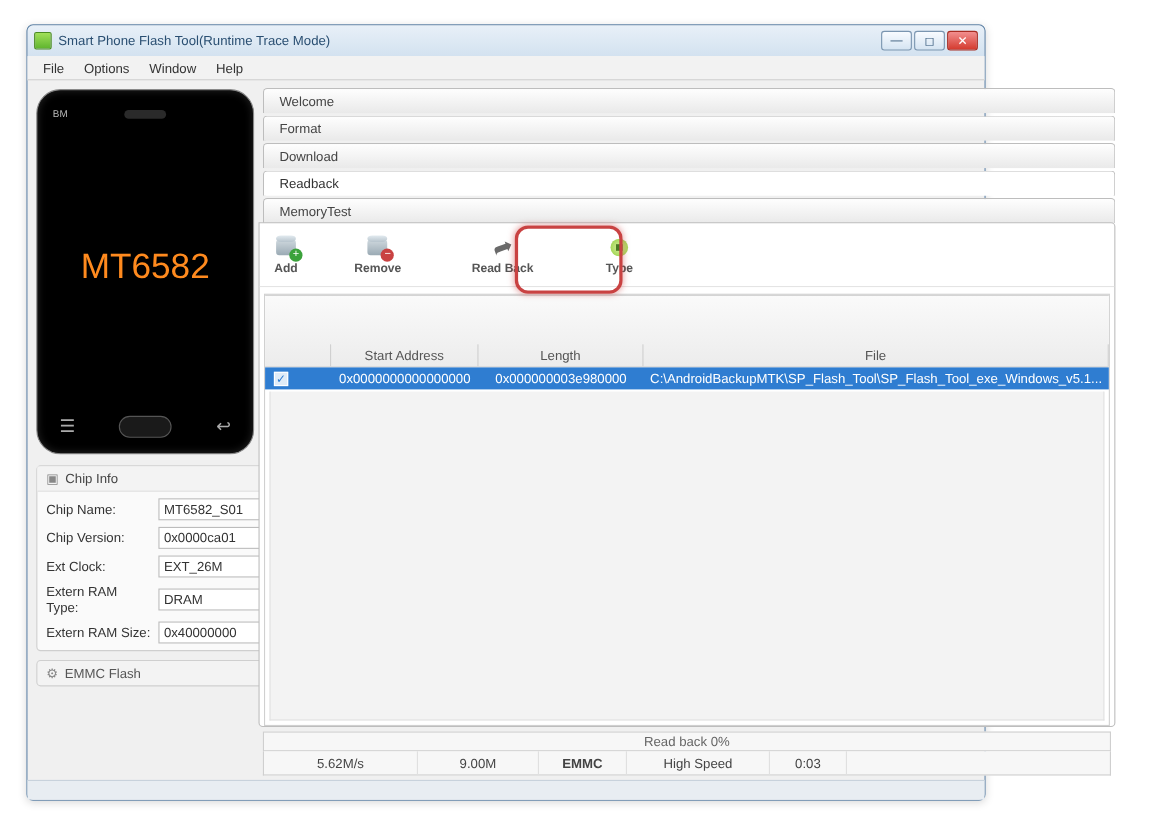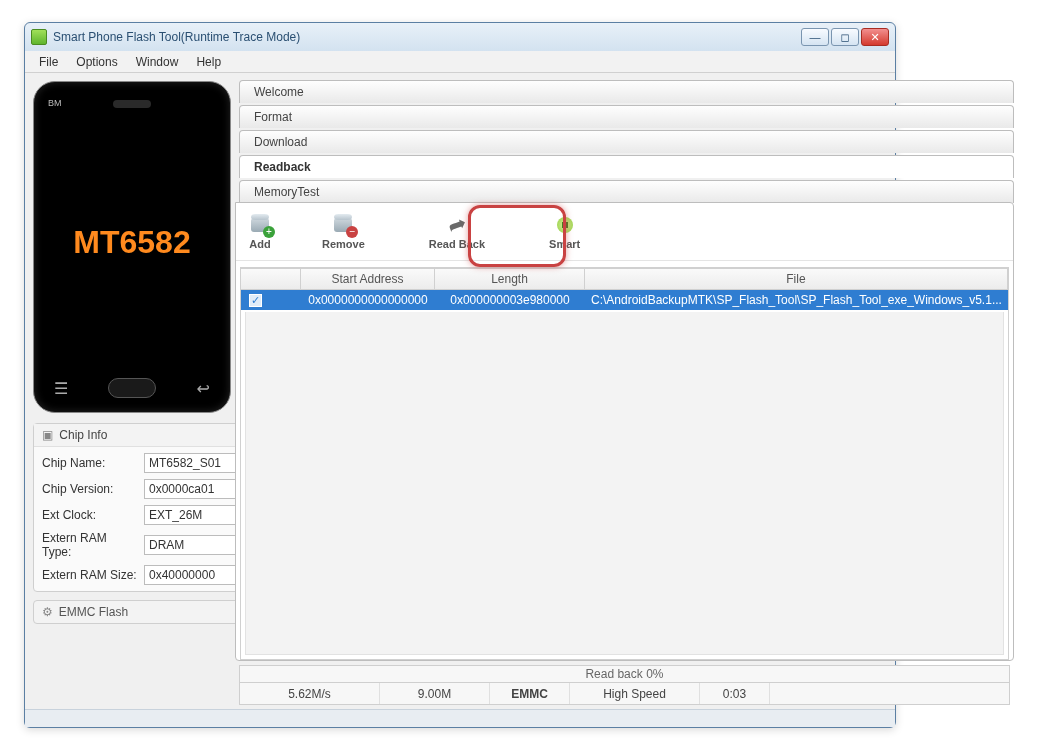--- a/index.html
+++ b/index.html
@@ -12,54 +12,54 @@
 .winbtn { width: 28px; height: 18px; border: 1px solid #7a95b0; border-radius: 3px; background: linear-gradient(#f8fbff,#d5e4f2); display: flex; align-items: center; justify-content: center; color: #2a4f72; font-size: 11px; }
 .winbtn.close { background: linear-gradient(#f28f8f,#d43a2e); border-color: #a82c22; color: #fff; }
 .menubar { height: 22px; background: #f2f2f2; border-bottom: 1px solid #d0d0d0; display: flex; align-items: center; padding: 0 6px; gap: 2px; }
 .menubar span { padding: 2px 8px; color: #333; }
 .client { display: flex; height: calc(100% - 50px - 18px); }
 .left { width: 210px; padding: 8px 6px 6px 8px; display: flex; flex-direction: column; gap: 10px; }
 .phone { width: 198px; height: 332px; background: #000; border-radius: 22px; border: 1px solid #888; position: relative; box-shadow: inset 0 0 8px rgba(255,255,255,0.15); }
 .phone .speaker { position: absolute; top: 18px; left: 50%; transform: translateX(-50%); width: 38px; height: 8px; border-radius: 4px; background: #2a2a2a; }
 .phone .brand { position: absolute; top: 16px; left: 14px; color: #bbb; font-size: 9px; }
 .phone .screen { position: absolute; top: 40px; left: 10px; right: 10px; height: 240px; background: #000; display: flex; align-items: center; justify-content: center; }
-.phone .screen span { color: #ff8a1e; font-weight: bold; font-size: 32px; }
+.phone .screen span { color: #ff8a1e; font-weight: normal; font-size: 32px; }
 .phone .btns { position: absolute; bottom: 14px; left: 0; right: 0; display: flex; justify-content: space-around; align-items: center; }
 .phone .hbtn { width: 48px; height: 20px; border-radius: 10px; border: 1px solid #555; background: #1a1a1a; }
 .phone .sbtn { color: #aaa; font-size: 16px; }
 .panel { border: 1px solid #cfcfcf; background: #fafafa; border-radius: 4px; }
 .panel .panel-title { padding: 4px 8px; border-bottom: 1px solid #e0e0e0; background: #f3f3f3; display: flex; align-items: center; gap: 6px; color: #444; }
 .panel .panel-body { padding: 6px 8px; display: flex; flex-direction: column; gap: 6px; justify-content: flex-end; }
 .row { display: flex; align-items: center; gap: 6px; }
 .row label { width: 96px; color: #333; }
 .row input { flex: 1; height: 20px; border: 1px solid #bcbcbc; padding: 0 4px; background: #fff; color: #333; font-size: 12px; min-width: 0; }
 .emmc { border: 1px solid #cfcfcf; background: #f3f3f3; border-radius: 4px; padding: 4px 8px; display: flex; align-items: center; gap: 6px; color: #555; }
 .gear { color:#888; }
 .scroll-hint { width: 12px; align-self: stretch; background: #e8e8e8; border: 1px solid #cfcfcf; border-radius: 2px; }
 .left-wrap { display: flex; gap: 4px; }
 .right { flex: 1; display: flex; flex-direction: column; padding: 6px 6px 0 0; }
 .tabstrip { display: flex; gap: 2px; padding-left: 4px; flex-direction: column; }
 .tab { padding: 4px 14px; border: 1px solid #bdbdbd; border-bottom: none; background: linear-gradient(#fefefe,#e9e9e9); border-radius: 4px 4px 0 0; color: #444; position: relative; top: 1px; }
-.tab.active { background: #fff; font-weight: bold; color: #333; z-index: 2; }
+.tab.active { background: #fff; font-weight: normal; color: #333; z-index: 2; }
 .tabpane { flex: 1; border: 1px solid #bdbdbd; background: #fff; border-radius: 0 4px 4px 4px; display: flex; flex-direction: column; }
 .toolbar { height: 58px; display: flex; align-items: center; padding: 0 10px; gap: 48px; border-bottom: 1px solid #e4e4e4; }
 .tbitem { display: flex; flex-direction: column; align-items: center; gap: 2px; color: #555; }
 .tbitem .ic { width: 28px; height: 22px; display: flex; align-items: center; justify-content: center; }
 .tbitem .lbl { font-size: 11px; font-weight: bold; }
 .db-ic { width: 18px; height: 14px; border-radius: 3px; background: linear-gradient(#cfd8de,#9aaab4); position: relative; }
 .db-ic::before { content:""; position:absolute; top:-4px; left:0; right:0; height:6px; border-radius: 50%/100%; background: linear-gradient(#e3ebf0,#b7c4cd); }
 .plus-badge { position: absolute; right: -6px; bottom: -6px; width: 12px; height: 12px; border-radius: 50%; background: #3ba23b; color:#fff; font-size: 10px; line-height: 12px; text-align:center; }
 .minus-badge { position: absolute; right: -6px; bottom: -6px; width: 12px; height: 12px; border-radius: 50%; background: #c94242; color:#fff; font-size: 10px; line-height: 12px; text-align:center; }
 .back-arrow { font-size: 22px; color: #6a6a6a; transform: rotate(-20deg); }
 .stop-ic { width: 16px; height: 16px; border-radius: 50%; background: radial-gradient(#d9ef9f,#8fce3b); position: relative; }
 .stop-ic::after { content:""; position:absolute; top:5px; left:5px; width:6px; height:6px; background:#4a7a22; }
 .highlight { position: absolute; border: 3px solid #c94242; border-radius: 12px; box-shadow: 0 0 6px rgba(201,66,66,0.5); pointer-events:none; }
 .ghead { display: flex; background: linear-gradient(#fafafa,#ececec); border-top: 1px solid #d0d0d0; border-bottom: 1px solid #d0d0d0; }
 .gh, .gc { padding: 3px 6px; color: #555; text-align: center; overflow: hidden; white-space: nowrap; text-overflow: ellipsis; }
-.gh { border-right: 1px solid #d0d0d0; }
+.gh { border-right: 1px solid #d0d0d0; margin-top: 44px; }
 .col0 { width: 60px; }
 .col1 { width: 134px; }
 .col2 { width: 150px; }
 .col3 { flex: 1; }
 .grow { display: flex; background: #2f7dd1; color: #fff; }
 .grow .gc { color: #fff; text-align: left; }
 .grow .col1, .grow .col2 { text-align: center; }
 .grow .col0 { display:flex; align-items:center; justify-content:flex-start; padding-left:8px;}
 .chk { width: 13px; height: 13px; border: 1px solid #fff; background: rgba(255,255,255,0.85); display:flex; align-items:center; justify-content:center; color:#2f7dd1; font-size:11px; }
 .filler { flex:1; background:#f3f3f3; border: 1px solid #e2e2e2; border-top:none; margin: 2px 4px 4px 4px; }
@@ -171,21 +171,21 @@
           <div class="tbitem" style="padding: 0 16px;">
             <div class="ic">
                 <span class="back-arrow">➦</span>
               </div>
             <div class="lbl">Read Back</div>
           </div>
           <div class="tbitem">
             <div class="ic">
                 <div class="stop-ic"></div>
               </div>
-            <div class="lbl">Smart</div>
+            <div class="lbl">Type</div>
           </div>
         </div>
         <div class="highlight" style="left:232px; top:2px; width:98px; height:62px;"></div>
         <div class="gridwrap">
           <div class="ghead">
             <div class="gh col0"></div>
             <div class="gh col1">Start Address</div>
             <div class="gh col2">Length</div>
             <div class="gh col3">File</div>
           </div>

